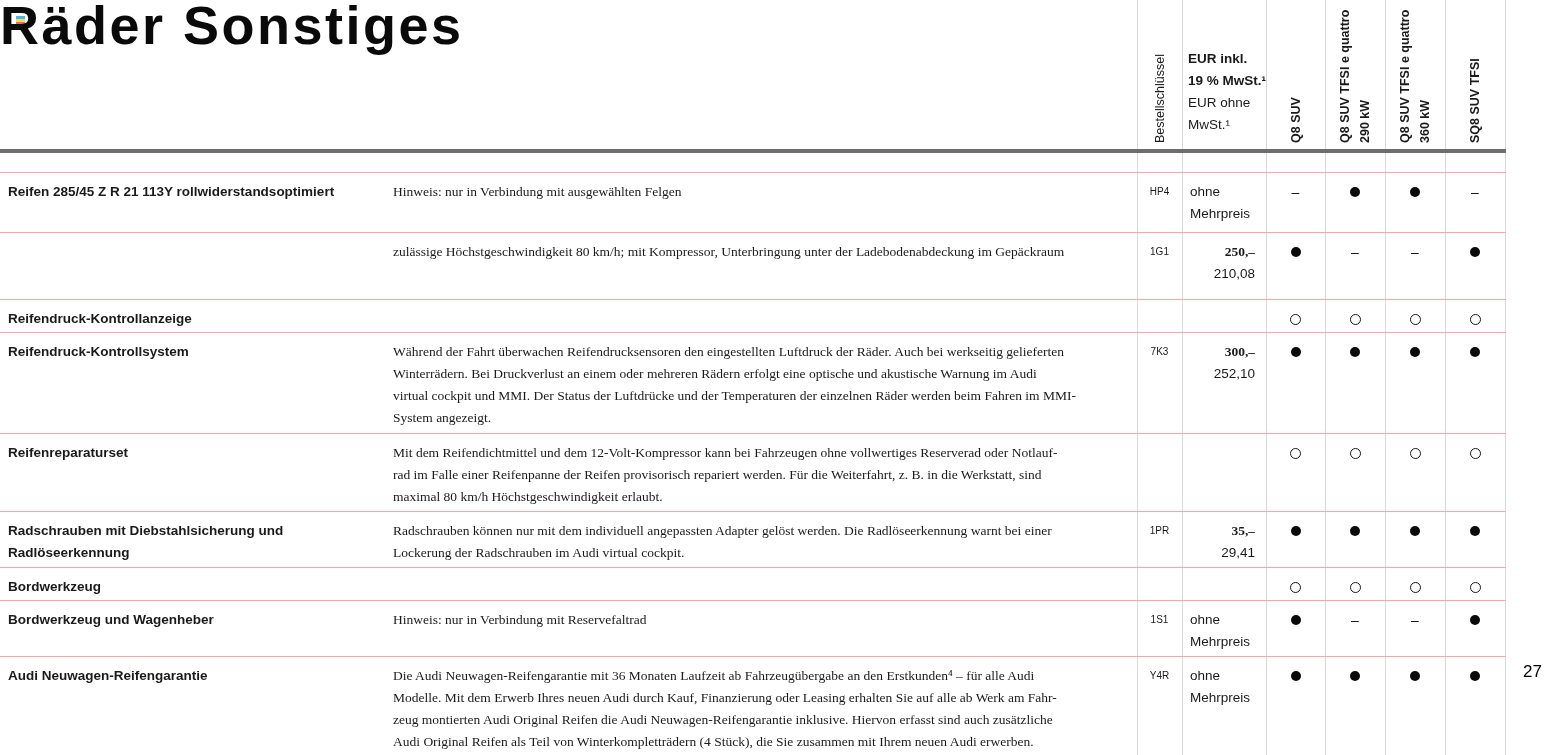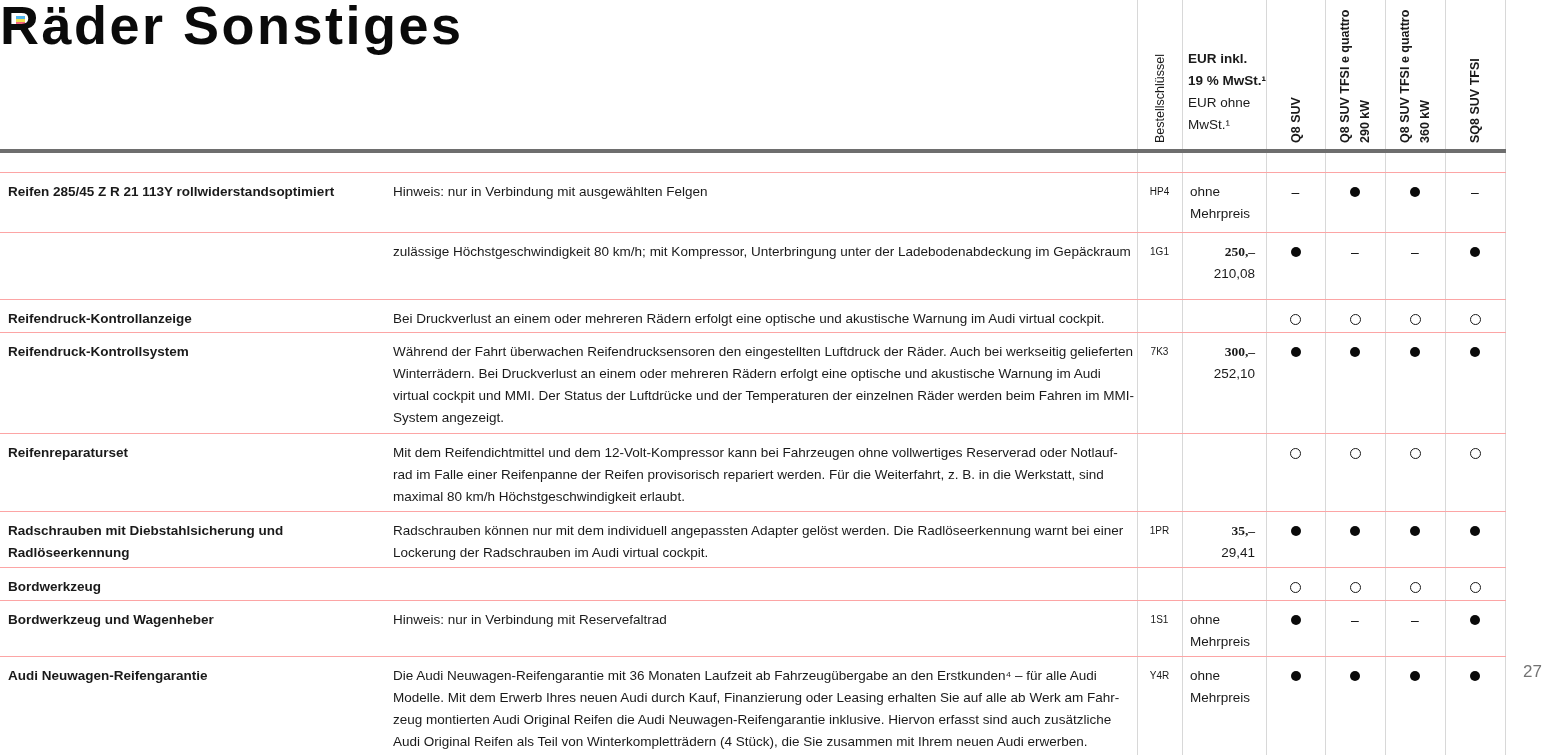--- a/index.html
+++ b/index.html
@@ -93,21 +93,21 @@
   }
   .cell-desc {
     position: absolute;
     left: 393px;
     top: 8px;
     width: 745px;
     font-size: 13.5px;
     line-height: 22px;
   }
   .cell-desc .para + .para { margin-top: 10px; }
-  .cell-desc .dline { white-space: nowrap; }
+  .cell-desc .dline { white-space: nowrap; font-family: Liberation Serif, serif; }
   .cell-code {
     position: absolute;
     left: 1137px;
     top: 8px;
     width: 45px;
     text-align: center;
     font-size: 10px;
     line-height: 22px;
   }
   .cell-price-note {
@@ -147,21 +147,21 @@
     width: 11px; height: 11px;
     border-radius: 50%;
     border: 1.5px solid #1a1a1a;
     background: #ffffff;
   }
   .page-number {
     position: absolute;
     left: 1523px;
     top: 662px;
     font-size: 17px;
-    color: #737373;
+    color: #000000;
   }
 </style>
 </head>
 <body>
 
 <div class="page">
 
   <div class="stripe-icon">
     <div class="s1"></div>
     <div class="s2"></div>
@@ -248,25 +248,20 @@
           <div class="dot-filled"></div>
         </div>
         <div class="marker-cell" style="left: 1340px;">–</div>
         <div class="marker-cell" style="left: 1400px;">–</div>
         <div class="marker-cell" style="left: 1460px;">
           <div class="dot-filled"></div>
         </div>
       </div>
       <div class="trow" style="height: 33px;">
         <div class="cell-name">Reifendruck-Kontrollanzeige</div>
-        <div class="cell-desc">
-          <div class="para">
-            <div class="dline">Bei Druckverlust an einem oder mehreren Rädern erfolgt eine optische und akustische Warnung im Audi virtual cockpit.</div>
-          </div>
-        </div>
         <div class="marker-cell" style="left: 1280.5px;">
           <div class="dot-circle"></div>
         </div>
         <div class="marker-cell" style="left: 1340px;">
           <div class="dot-circle"></div>
         </div>
         <div class="marker-cell" style="left: 1400px;">
           <div class="dot-circle"></div>
         </div>
         <div class="marker-cell" style="left: 1460px;">

